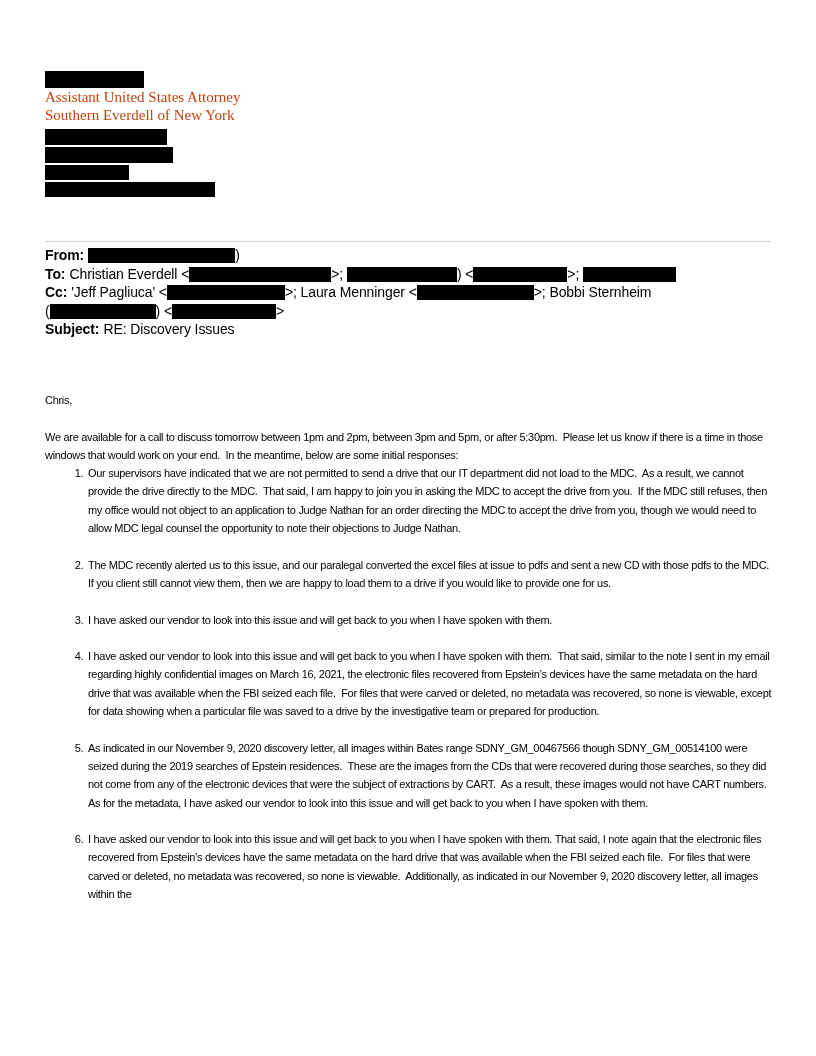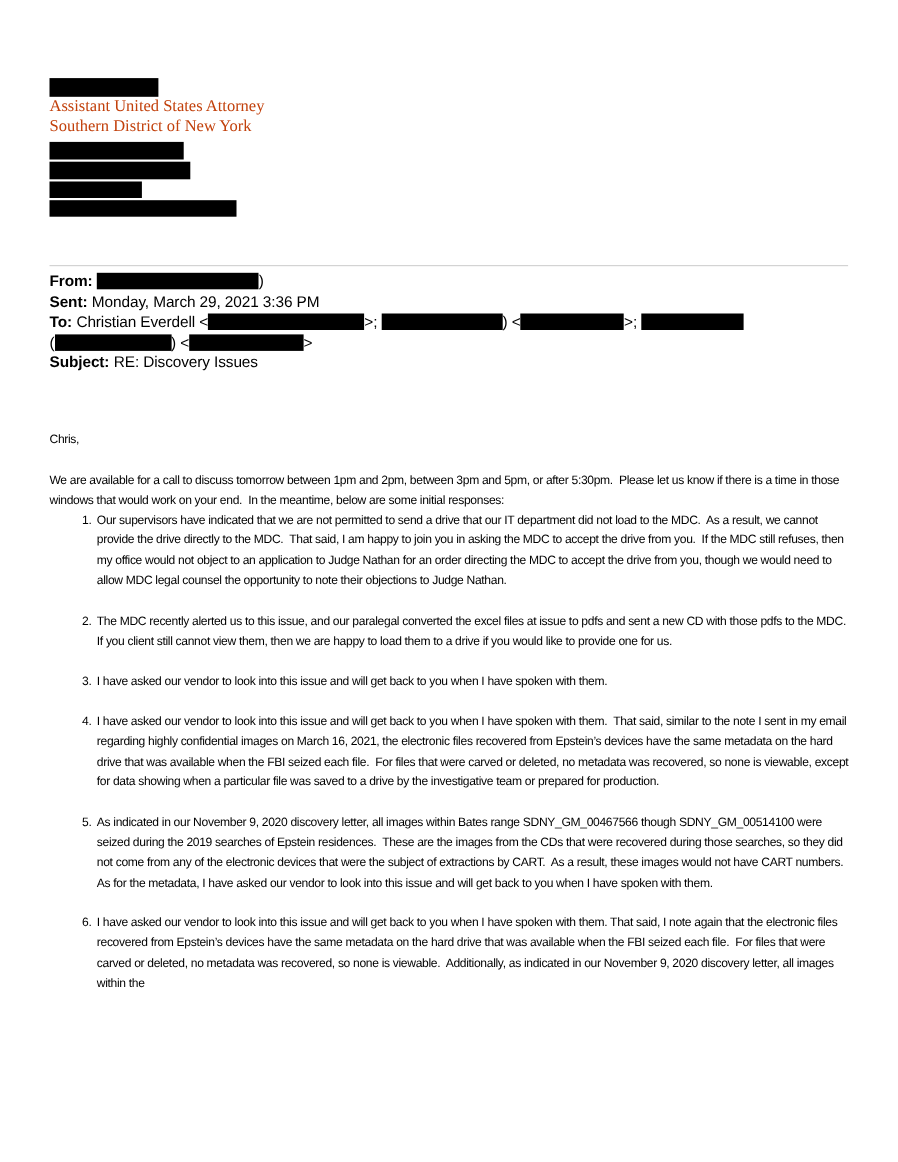--- a/index.html
+++ b/index.html
@@ -53,35 +53,35 @@
   ol.responses li { margin-bottom: 18.3px; white-space: pre-wrap; padding-left: 2px; }
 </style>
 </head>
 <body>
 
 <div class="page">
 
   <div class="letterhead">
     <div class="lh-bar top" id="lh-bar-top" style="width: 99px; height: 17px;"></div>
     <div class="lh-line">Assistant United States Attorney</div>
-    <div class="lh-line">Southern District of New York</div>
+    <div class="lh-line">Southern Everdell of New York</div>
     <div class="lh-bars" id="lh-bars">
         <div class="lh-bar" style="width: 122px; height: 16px;"></div>
         <div class="lh-bar" style="width: 128px; height: 16px;"></div>
         <div class="lh-bar" style="width: 84px; height: 15px;"></div>
         <div class="lh-bar" style="width: 170px; height: 15px;"></div>
       </div>
   </div>
 
   <div class="divider"></div>
 
   <div class="email-header" id="email-header">
       <div class="hline"><span class="hlabel">From:</span><span class="redact" style="width: 147px; height: 15px;"></span><span>)</span></div>
-      <div class="hline"><span class="hlabel">Sent:</span><span>Monday, March 29, 2021 3:36 PM</span></div>
       <div class="hline"><span class="hlabel">To:</span><span>Christian Everdell &lt;</span><span class="redact" style="width: 142px; height: 15px;"></span><span>&gt;; </span><span class="redact" style="width: 110px; height: 15px;"></span><span>) &lt;</span><span class="redact" style="width: 94px; height: 15px;"></span><span>&gt;; </span><span class="redact" style="width: 93px; height: 15px;"></span></div>
+      <div class="hline"><span class="hlabel">Cc:</span><span>'Jeff Pagliuca' &lt;</span><span class="redact" style="width: 118px; height: 15px;"></span><span>&gt;; Laura Menninger &lt;</span><span class="redact" style="width: 117px; height: 15px;"></span><span>&gt;; Bobbi Sternheim</span></div>
       <div class="hline"><span>(</span><span class="redact" style="width: 106px; height: 15px;"></span><span>) &lt;</span><span class="redact" style="width: 104px; height: 15px;"></span><span>&gt;</span></div>
       <div class="hline"><span class="hlabel">Subject:</span><span>RE: Discovery Issues</span></div>
     </div>
 
   <div class="email-body">
     <p>Chris,</p>
     <p>We are available for a call to discuss tomorrow between 1pm and 2pm, between 3pm and 5pm, or after 5:30pm.  Please let us know if there is a time in those windows that would work on your end.  In the meantime, below are some initial responses:</p>
     <ol class="responses" id="response-list">
         <li>Our supervisors have indicated that we are not permitted to send a drive that our IT department did not load to the MDC.  As a result, we cannot provide the drive directly to the MDC.  That said, I am happy to join you in asking the MDC to accept the drive from you.  If the MDC still refuses, then my office would not object to an application to Judge Nathan for an order directing the MDC to accept the drive from you, though we would need to allow MDC legal counsel the opportunity to note their objections to Judge Nathan.</li>
         <li>The MDC recently alerted us to this issue, and our paralegal converted the excel files at issue to pdfs and sent a new CD with those pdfs to the MDC.  If you client still cannot view them, then we are happy to load them to a drive if you would like to provide one for us.</li>

